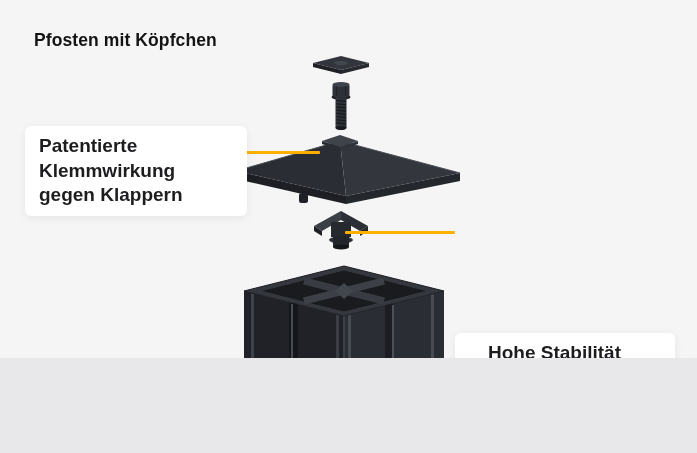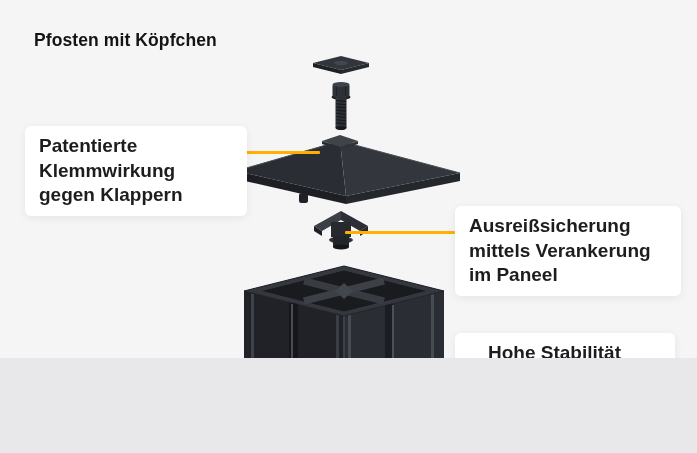--- a/index.html
+++ b/index.html
@@ -154,20 +154,17 @@
   </svg>
 
   <div class="leader leader-1"></div>
   <div class="leader leader-2"></div>
   <div class="leader leader-3"></div>
   <div class="leader leader-4"></div>
 
   <div class="callout callout-1">
     <span>Patentierte Klemmwirkung gegen Klappern</span>
   </div>
-  <div class="callout callout-2">
-    <span>Ausreißsicherung mittels Verankerung im Paneel</span>
-  </div>
   <div class="callout callout-3">
     <span>Hohe Stabilität durch patentierte Konstruktion</span>
   </div>
 
 </div>
 
 </body></html>

